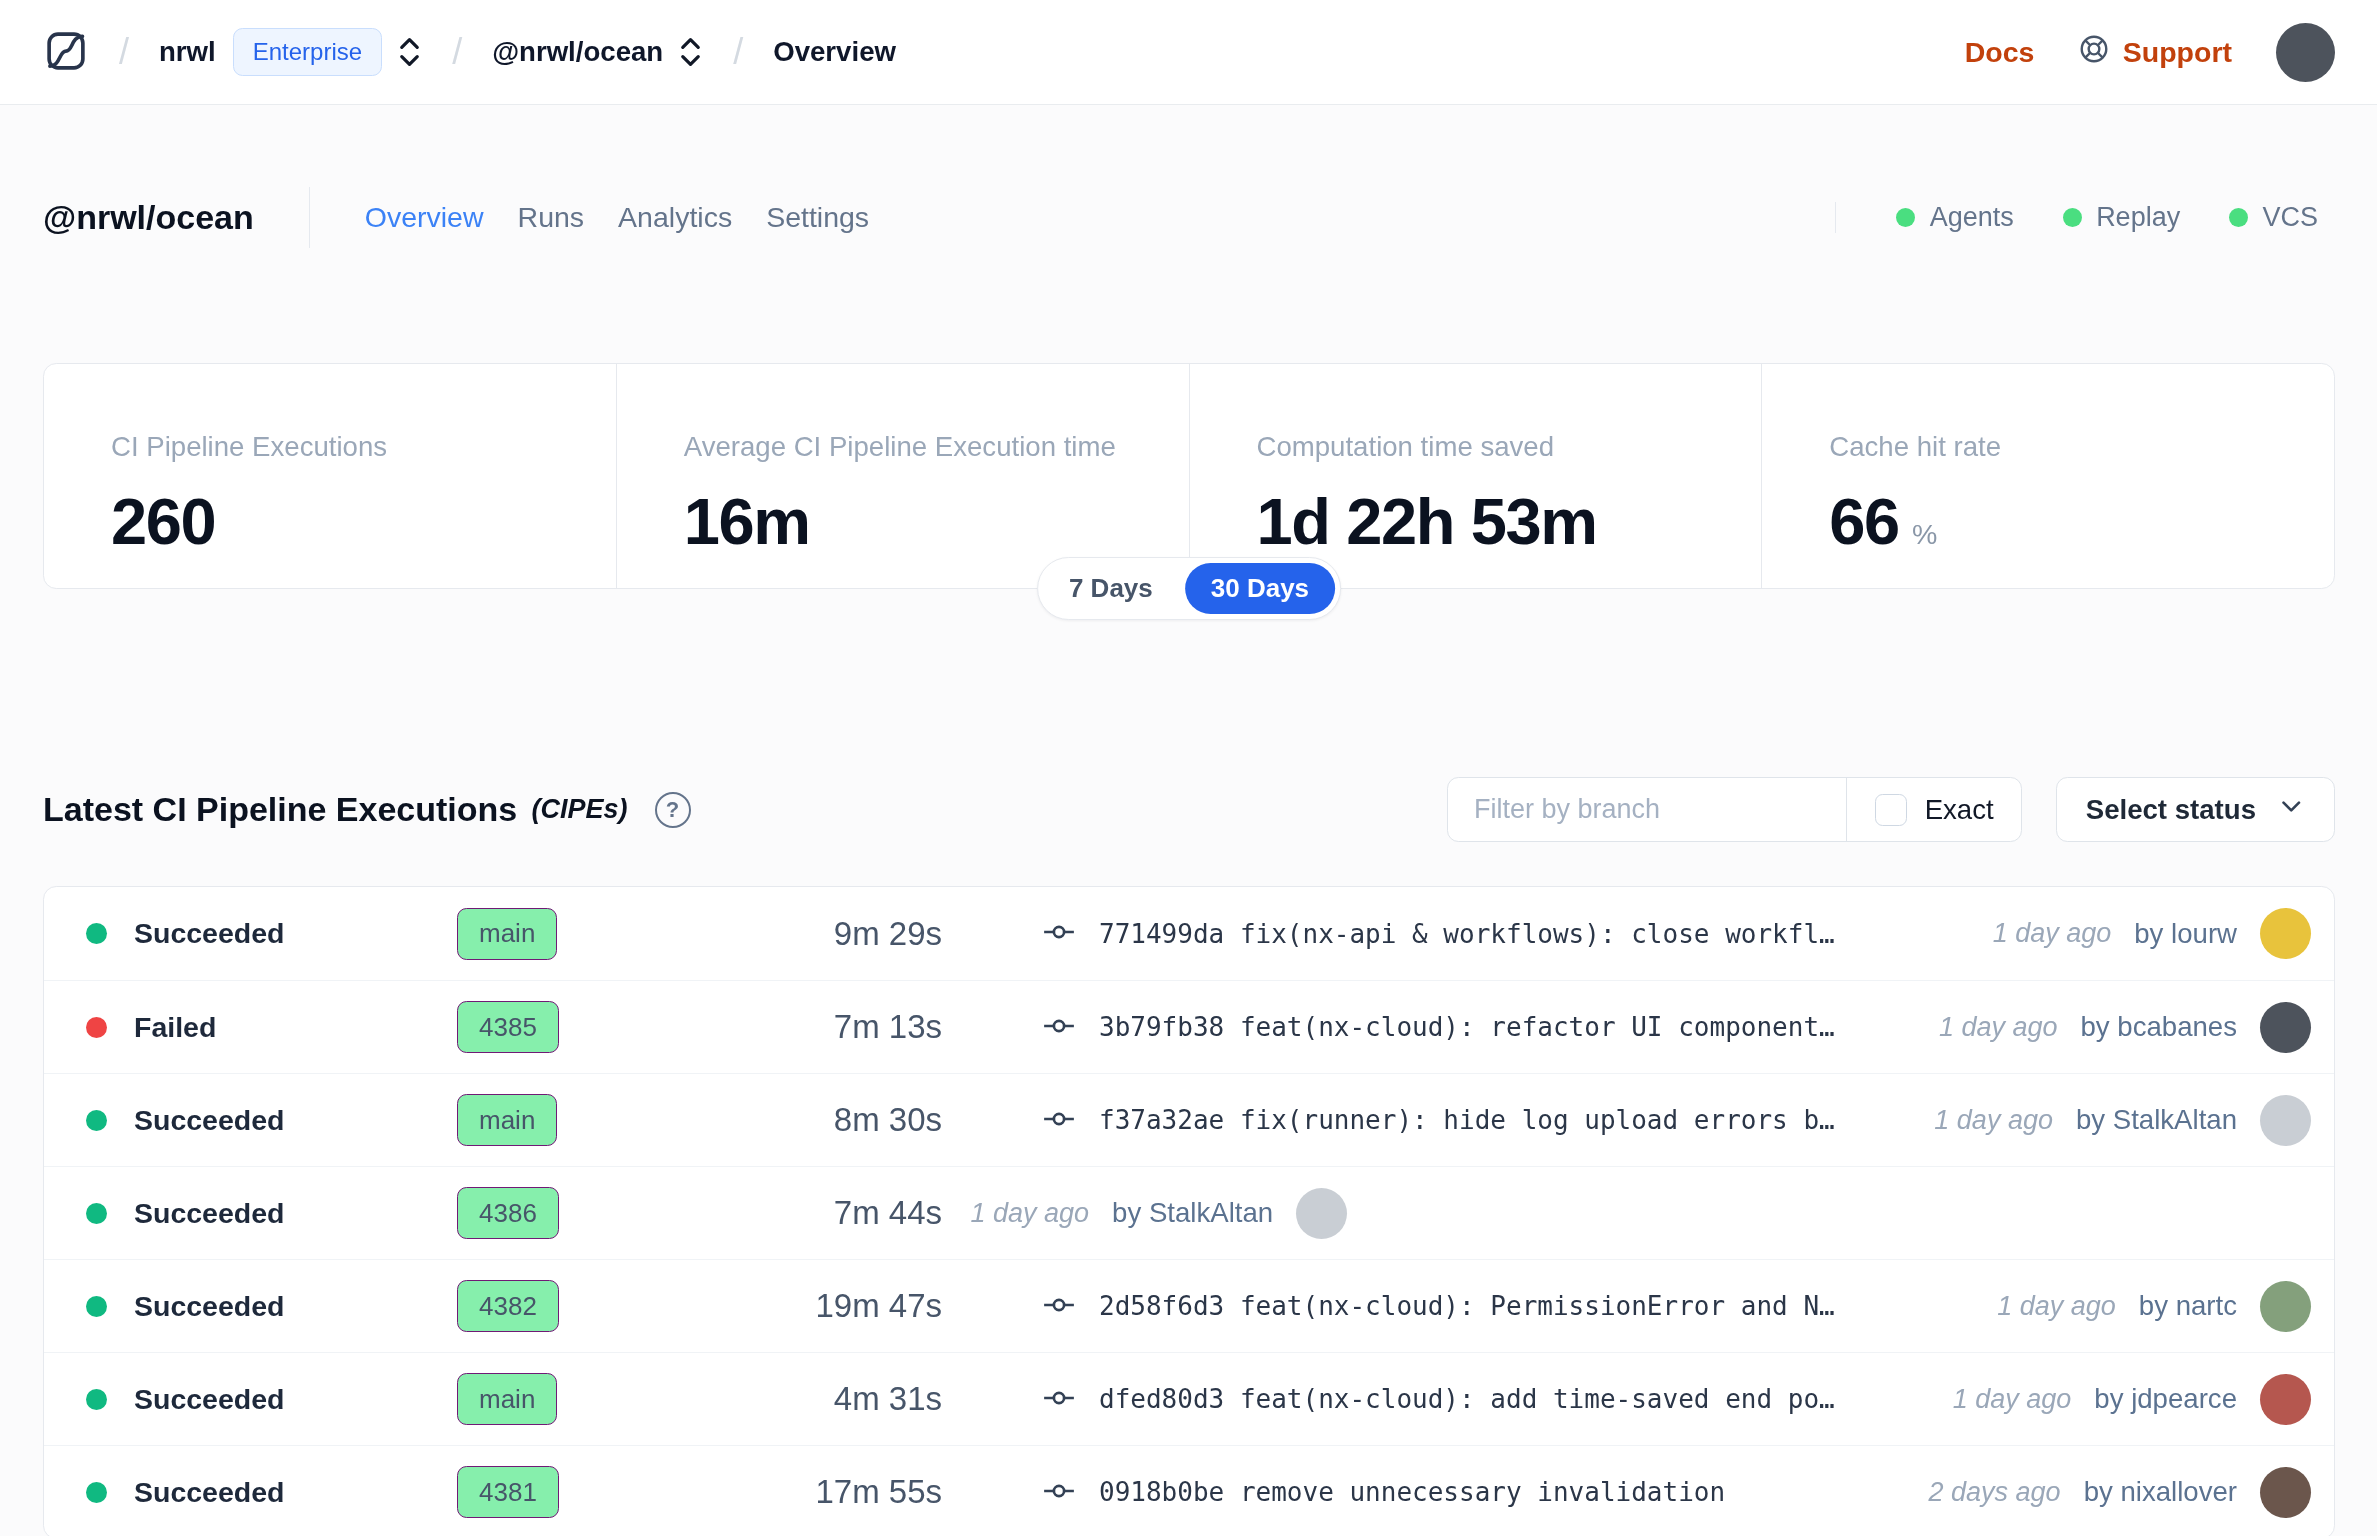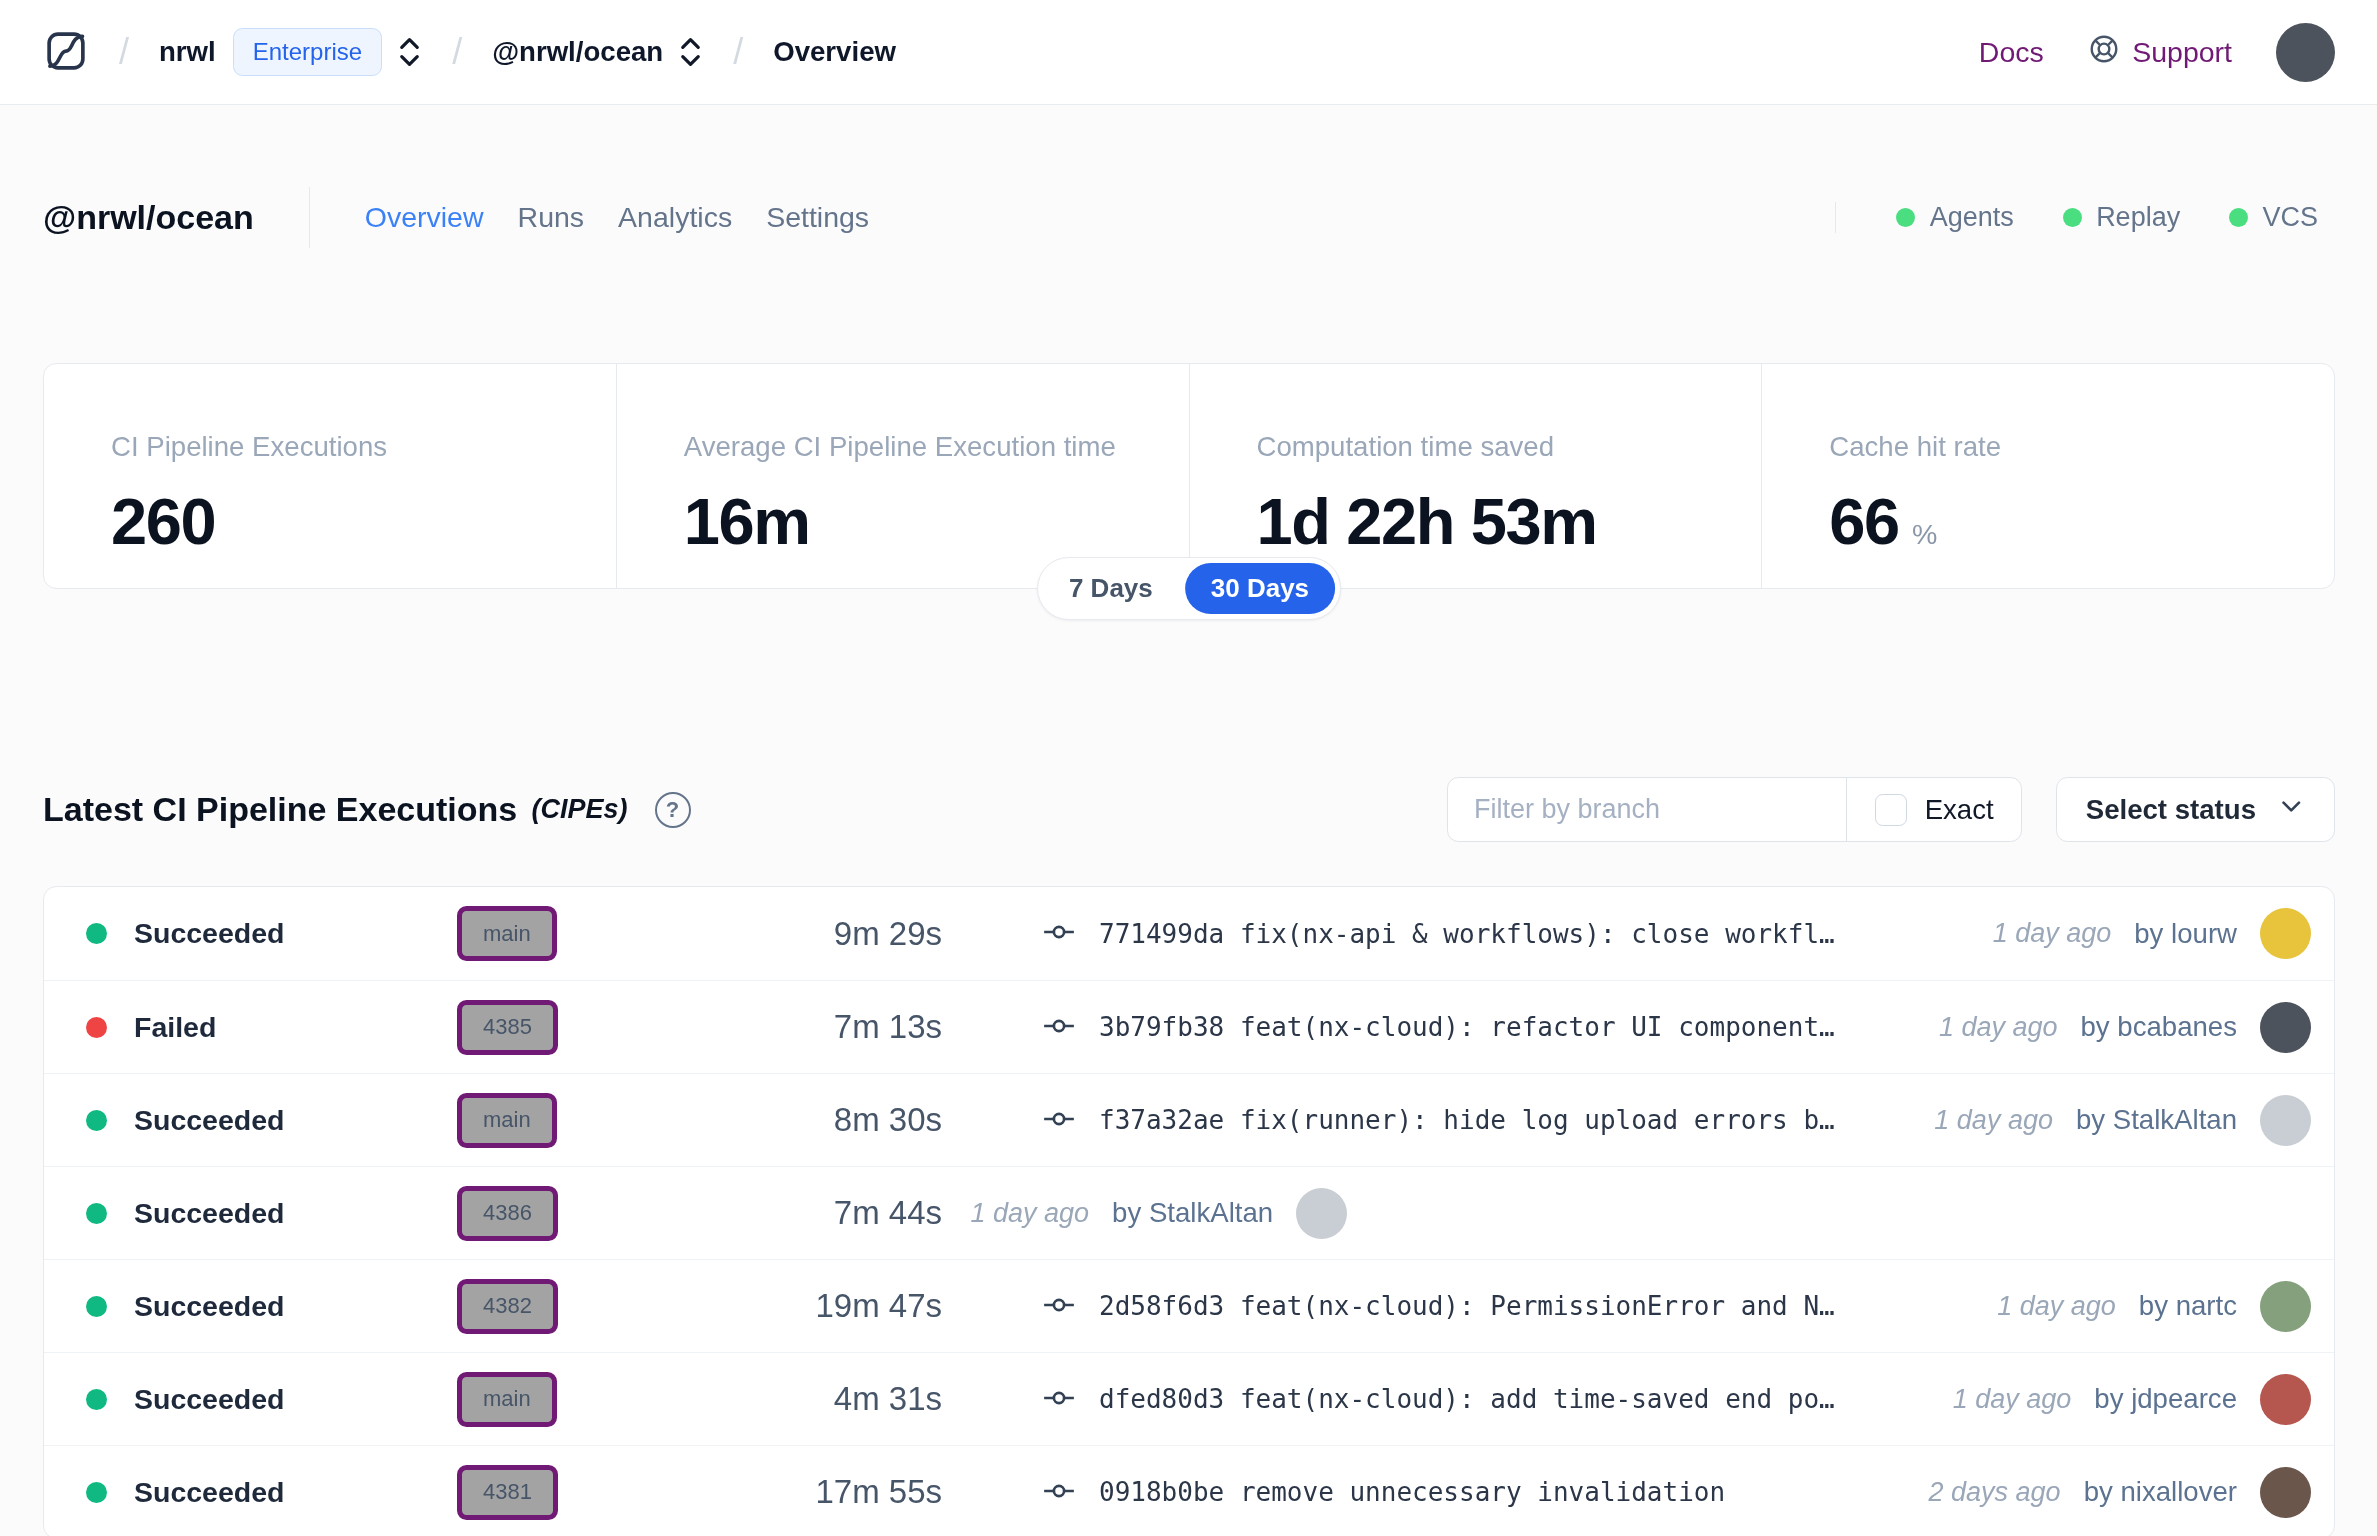--- a/index.html
+++ b/index.html
@@ -18,21 +18,21 @@
   }
   .logo-btn { display:flex; align-items:center; }
   .crumb-sep { color:#d4dae1; font-size:36px; font-weight:300; margin:0 30px; user-select:none; }
   .crumb-text { font-size:27.6px; font-weight:600; color:#0f172a; }
   .badge-enterprise {
     margin-left:17px; font-size:24px; font-weight:500; color:#2563eb;
     background:#eef5ff; border:1px solid #c9defd; padding:8.6px 19px; border-radius:9.5px;
   }
   .updown { margin-left:15px; display:flex; align-items:center; cursor:pointer; }
   .nav-right { margin-left:auto; display:flex; align-items:center; gap:44px; }
-  .nav-link { font-size:28.5px; font-weight:400; color:#701a75; cursor:pointer; }
+  .nav-link { font-size:28.5px; font-weight:700; color:#c2410c; cursor:pointer; }
   .support { display:flex; align-items:center; gap:12.4px; }
   .avatar-nav { width:59px; height:59px; border-radius:50%; background:#4d535c; }
 
   
   .page-header { display:flex; align-items:center; padding:0 43px; margin-top:78px; height:68px; }
   .ws-title { font-size:34px; font-weight:700; color:#0b1220; }
   .vdiv { width:1px; height:61px; background:#e5e9ef; }
   .vdiv.left { margin:0 55px; }
   .tabs { display:flex; align-items:center; gap:34px; }
   .tab { font-size:28.5px; font-weight:500; color:#64748b; cursor:pointer; }
@@ -88,22 +88,22 @@
   }
 
   
   .table { margin-top:44px; background:#fff; border:1px solid #e6e9ee; border-radius:13.3px; overflow:hidden; }
   .row { display:flex; align-items:center; height:93px; padding:0 23px 0 42px; cursor:pointer; }
   .row + .row { border-top:1px solid #f0f3f6; }
   .cell-status { width:371px; display:flex; align-items:center; gap:27px; font-size:28.5px; font-weight:600; color:#1e293b; }
   .dot { width:21px; height:21px; border-radius:50%; flex:none; }
   .cell-branch { width:238px; }
   .branch-badge {
-    display:inline-block; background:#a3a3a3; border:5px solid #701a75; border-radius:9.5px;
-    padding:9.5px 21px; font-size:22px; color:#475569;
+    display:inline-block; background:#86efac; border:1px solid #701a75; border-radius:9.5px;
+    padding:9.5px 21px; font-size:26px; color:#475569;
   }
   .cell-duration { width:247px; text-align:right; font-size:33px; color:#475569; }
   .cell-commit { flex:1; min-width:0; display:flex; align-items:center; gap:23px; padding-left:100px; }
   .commit-text { font-family:"DejaVu Sans Mono", monospace; font-size:26px; color:#2b3648; white-space:nowrap; overflow:hidden; }
   .cell-meta { display:flex; align-items:center; gap:23px; margin-left:28.5px; flex:none; }
   .time-ago { font-style:italic; color:#9aa7b8; font-size:27px; }
   .author { color:#5b7290; font-size:27.6px; font-weight:500; }
   .avatar { width:51px; height:51px; border-radius:50%; flex:none; }
 </style>
 </head>

